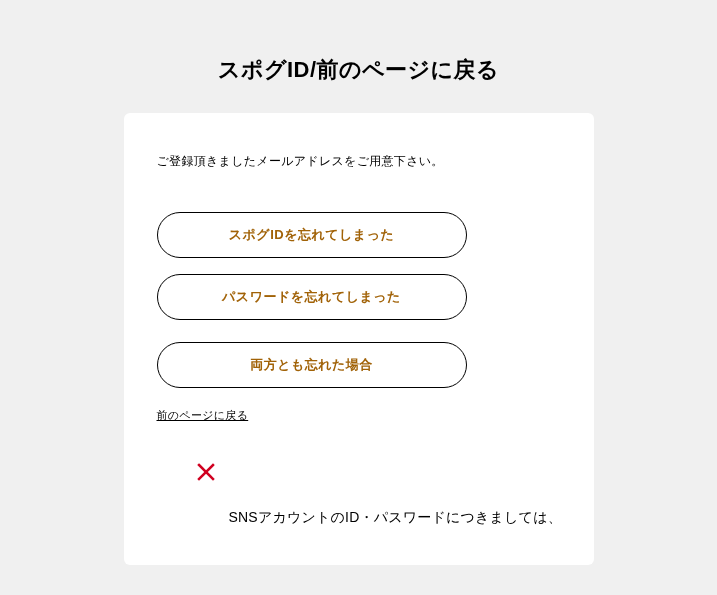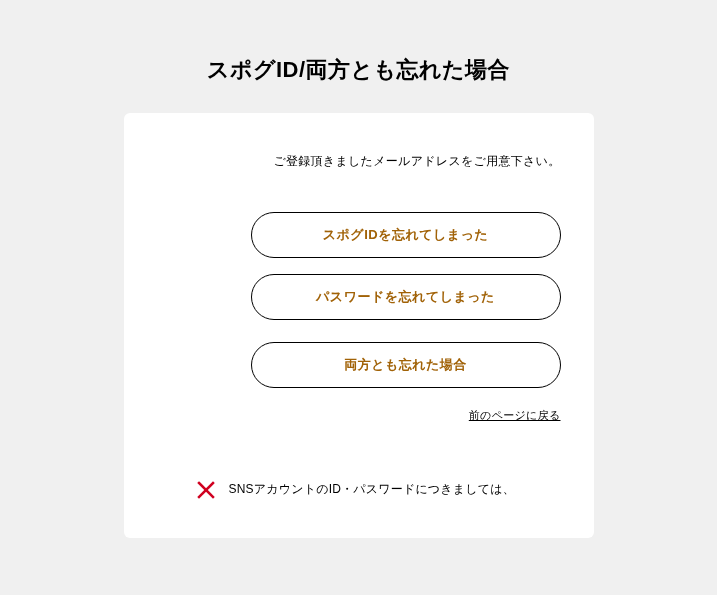--- a/index.html
+++ b/index.html
@@ -21,24 +21,24 @@
       font-size: 22px;
       font-weight: bold;
       color: #000;
       margin-bottom: 28px;
       letter-spacing: 0.5px;
     }
     .card {
       background-color: #fff;
       width: 470px;
       border-radius: 6px;
-      padding: 40px 33px 35px 33px;
+      padding: 40px 16px 35px 33px;
       display: flex;
       flex-direction: column;
-      align-items: flex-end;
+      align-items: flex-start;
     }
     .instruction {
       font-size: 12px;
       color: #000;
       margin-bottom: 42px;
       letter-spacing: 0.3px;
     }
     .option-button {
       width: 310px;
       height: 46px;
@@ -55,45 +55,46 @@
     }
     .option-button:last-of-type {
       margin-bottom: 20px;
       margin-top: 6px;
     }
     .back-link {
       font-size: 11px;
       color: #000;
       text-decoration: underline;
       cursor: pointer;
-      margin-bottom: 56px;
+      margin-bottom: 38px;
       letter-spacing: 0.3px;
     }
     .notice {
       display: flex;
       align-items: flex-start;
       gap: 14px;
       width: 100%;
       padding-left: 40px;
     }
     .x-icon {
       flex-shrink: 0;
       margin-top: 2px;
     }
     .notice-text {
-      font-size: 12px;
+      font-size: 14px;
       color: #000;
       line-height: 1.7;
       letter-spacing: 0.2px;
+      margin-top: 45px;
     }
   </style>
 </head>
 <body>
 
-<h1 class="page-title">スポグID/両方とも忘れた場合</h1>
+<h1 class="page-title">スポグID/前のページに戻る</h1>
 
 <div class="card">
   <p class="instruction">ご登録頂きましたメールアドレスをご用意下さい。</p>
 
   <button class="option-button">スポグIDを忘れてしまった</button>
   <button class="option-button">パスワードを忘れてしまった</button>
   <button class="option-button">両方とも忘れた場合</button>
 
   <a class="back-link">前のページに戻る</a>
 

